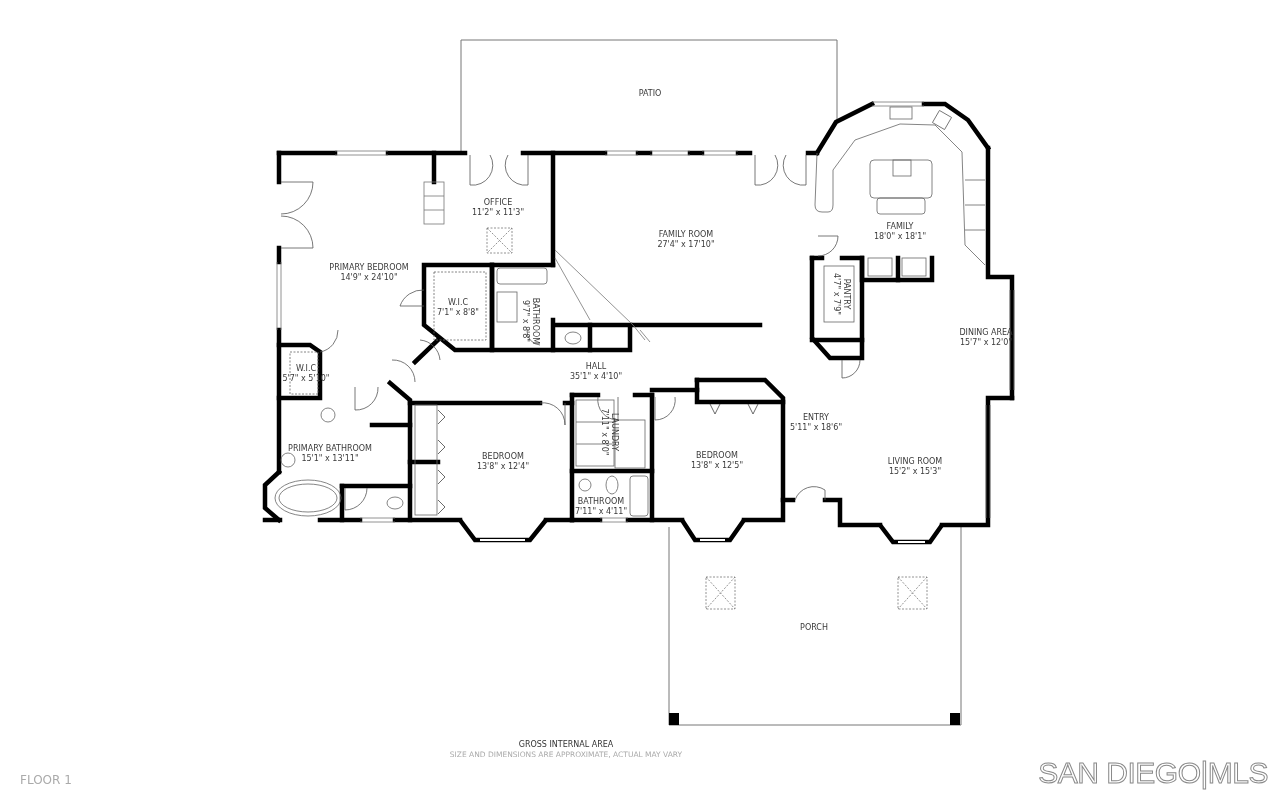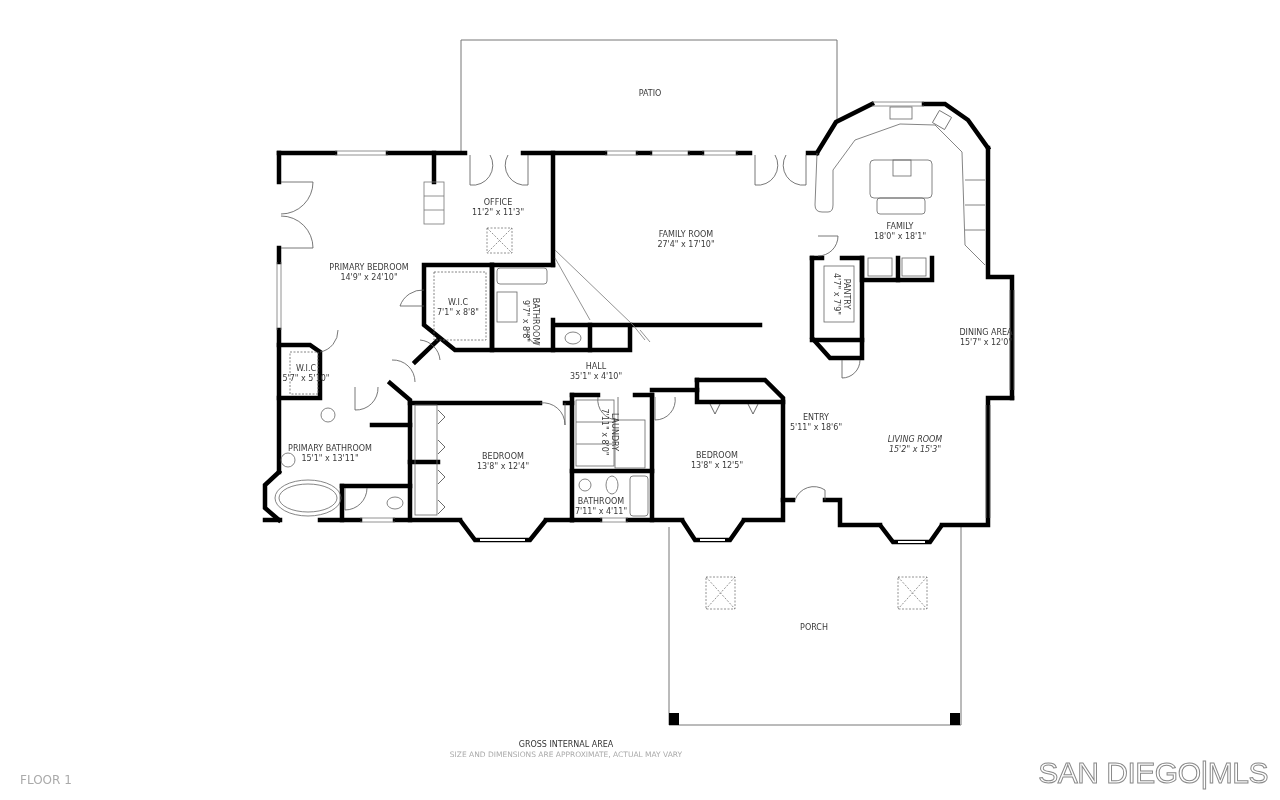--- a/index.html
+++ b/index.html
@@ -283,21 +283,21 @@
     <span class="d">7'11" x 4'11"</span>
   </div>
 <div class="lbl" style="left:717px;top:461px;">
     <span class="n">BEDROOM</span>
     <span class="d">13'8" x 12'5"</span>
   </div>
 <div class="lbl" style="left:816px;top:423px;">
     <span class="n">ENTRY</span>
     <span class="d">5'11" x 18'6"</span>
   </div>
-<div class="lbl" style="left:915px;top:445px;font-style:italic;">
+<div class="lbl" style="left:915px;top:467px;">
     <span class="n">LIVING ROOM</span>
     <span class="d">15'2" x 15'3"</span>
   </div>
 <div class="lbl" style="left:814px;top:628px;">
     <span class="n">PORCH</span>
   </div>
 
 <div class="footer" style="top:740px;">
   <div>GROSS INTERNAL AREA</div>
   <div class="disclaimer">SIZE AND DIMENSIONS ARE APPROXIMATE, ACTUAL MAY VARY</div>

